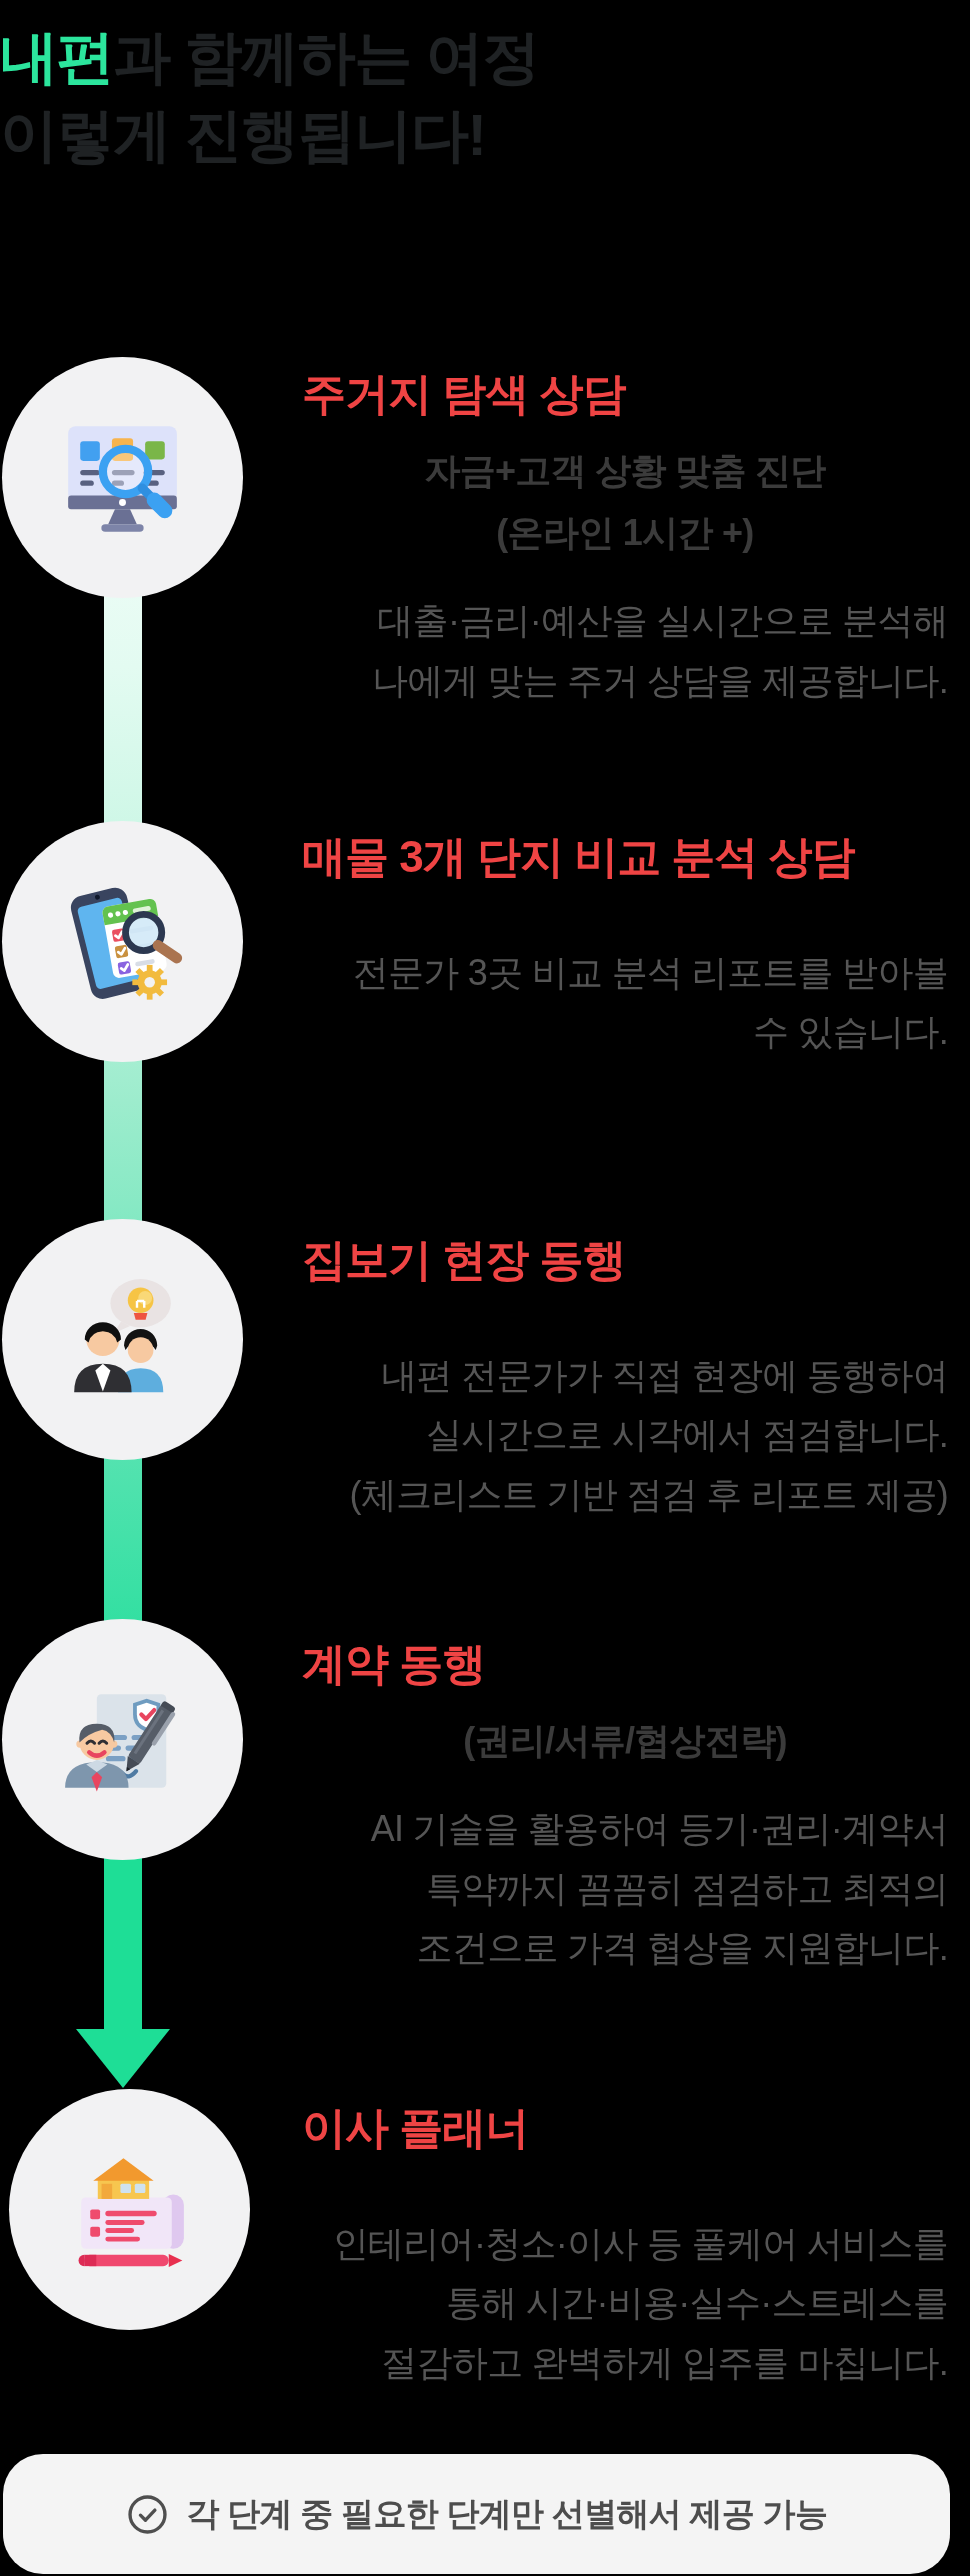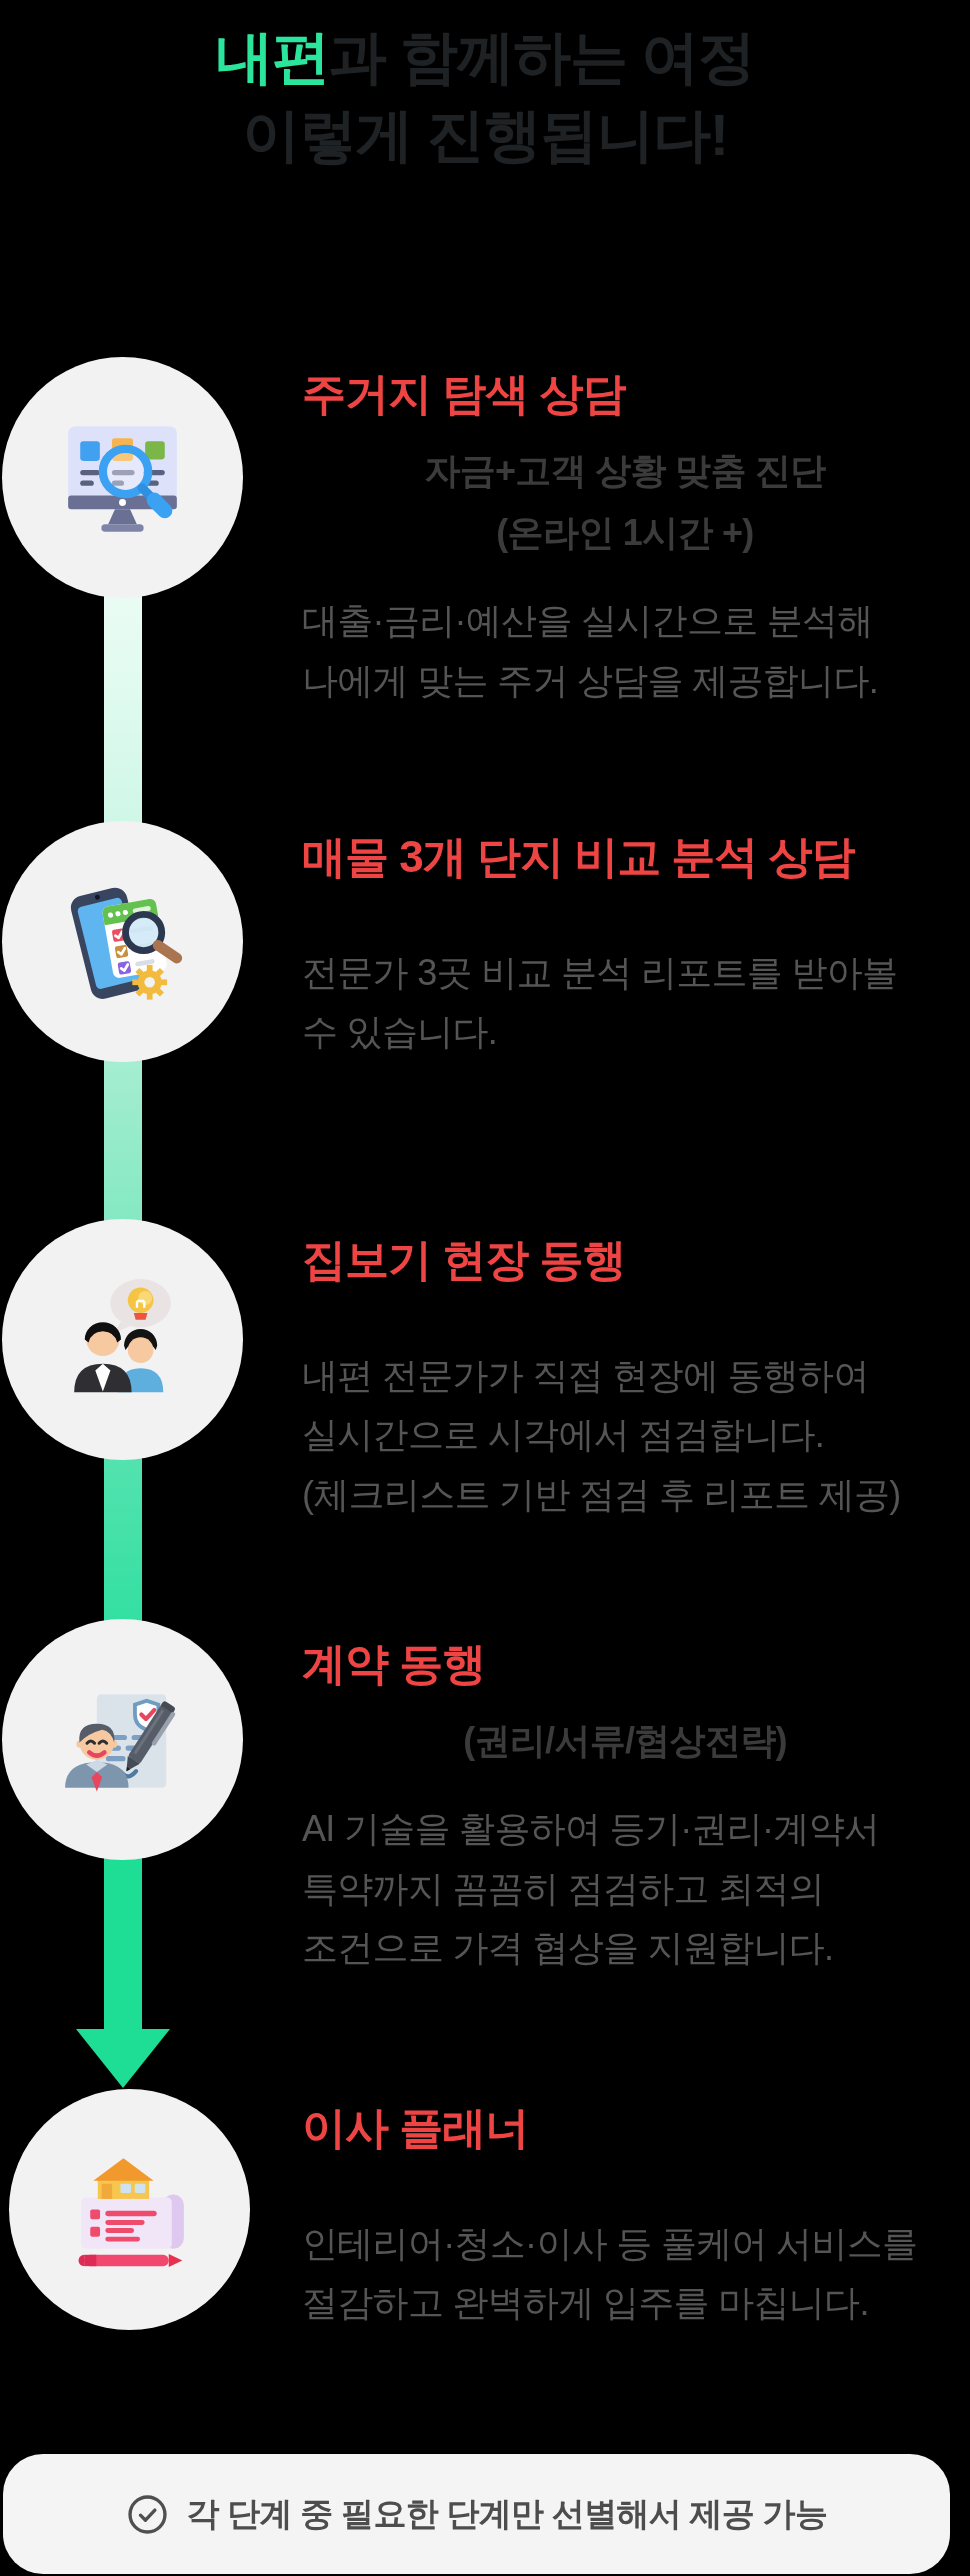--- a/index.html
+++ b/index.html
@@ -3,21 +3,21 @@
 <meta charset="utf-8">
 <style>
   html,body{margin:0;padding:0;background:#000;}
   .page{
     position:relative;width:970px;height:2576px;background:#000000;overflow:hidden;
     font-family:"Liberation Sans","DejaVu Sans",sans-serif;
   }
   
   .title{
     position:absolute;top:18px;left:0;width:100%;margin:0;
-    text-align:center;font-size:58px;font-weight:800;line-height:1.34;
+    text-align:left;font-size:58px;font-weight:800;line-height:1.34;
     letter-spacing:-1.4px;color:#1f2224;
   }
   .title .t-line{display:block;}
   .title .hl{color:#2ce59d;}
   
   .timeline-shaft{
     position:absolute;left:104px;top:481px;width:38px;height:1550px;
     background:linear-gradient(to bottom,
       #f2fdf9 0%,#e3fbf1 12%,#c9f6e4 25%,#9deccd 40%,
       #63e4b6 58%,#2fdfa0 75%,#1ede96 88%,#1ede96 100%);
@@ -36,21 +36,21 @@
   
   .step-text{position:absolute;left:302px;width:646px;color:#545454;}
   .t1{top:366px;} .t2{top:829px;} .t3{top:1232px;} .t4{top:1636px;} .t5{top:2100px;}
   .step-text h3{
     margin:0 0 19px 0;font-size:44px;font-weight:800;line-height:1.25;
     letter-spacing:-1px;color:#ef4444;
   }
   .step-text h3.gap-lg{margin-bottom:59px;}
   .sub{font-size:36px;font-weight:700;line-height:1.72;letter-spacing:-0.7px;color:#3b3b3b;text-align:center;}
   .sub-block{margin:0 0 27.5px 0;}
-  .body-line{font-size:36px;font-weight:400;line-height:1.65;letter-spacing:-0.7px;color:#555555;}
+  .body-line{font-size:36px;font-weight:400;line-height:1.65;letter-spacing:-0.7px;color:#555555;text-align:right;}
   
   .footer-pill{
     position:absolute;left:2.7px;right:20px;top:2454px;height:120px;border-radius:40px;
     background:#f4f4f4;display:flex;align-items:center;justify-content:center;gap:18px;
   }
   .footer-pill span{
     font-size:33px;font-weight:600;letter-spacing:-0.7px;color:#4d4d4d;
   }
   svg{display:block;}
 </style>
@@ -245,20 +245,21 @@
       <div class="sub">(권리/서류/협상전략)</div>
     </div>
     <div class="body-line">AI 기술을 활용하여 등기·권리·계약서</div>
     <div class="body-line">특약까지 꼼꼼히 점검하고 최적의</div>
     <div class="body-line">조건으로 가격 협상을 지원합니다.</div>
   </div>
 
   <div class="step-text t5">
     <h3 class="gap-lg">이사 플래너</h3>
     <div class="body-line">인테리어·청소·이사 등 풀케어 서비스를</div>
+    <div class="body-line">통해 시간·비용·실수·스트레스를</div>
     <div class="body-line">절감하고 완벽하게 입주를 마칩니다.</div>
   </div>
 
   <div class="footer-pill">
     <svg viewBox="0 0 64 64" width="43" height="43">
       <circle cx="32" cy="32" r="26" fill="none" stroke="#4f4f4f" stroke-width="5"></circle>
       <path d="M21.5 33 l7.5 7.5 l14-15" fill="none" stroke="#4f4f4f" stroke-width="5" stroke-linecap="round" stroke-linejoin="round"></path>
     </svg>
     <span>각 단계 중 필요한 단계만 선별해서 제공 가능</span>
   </div>

